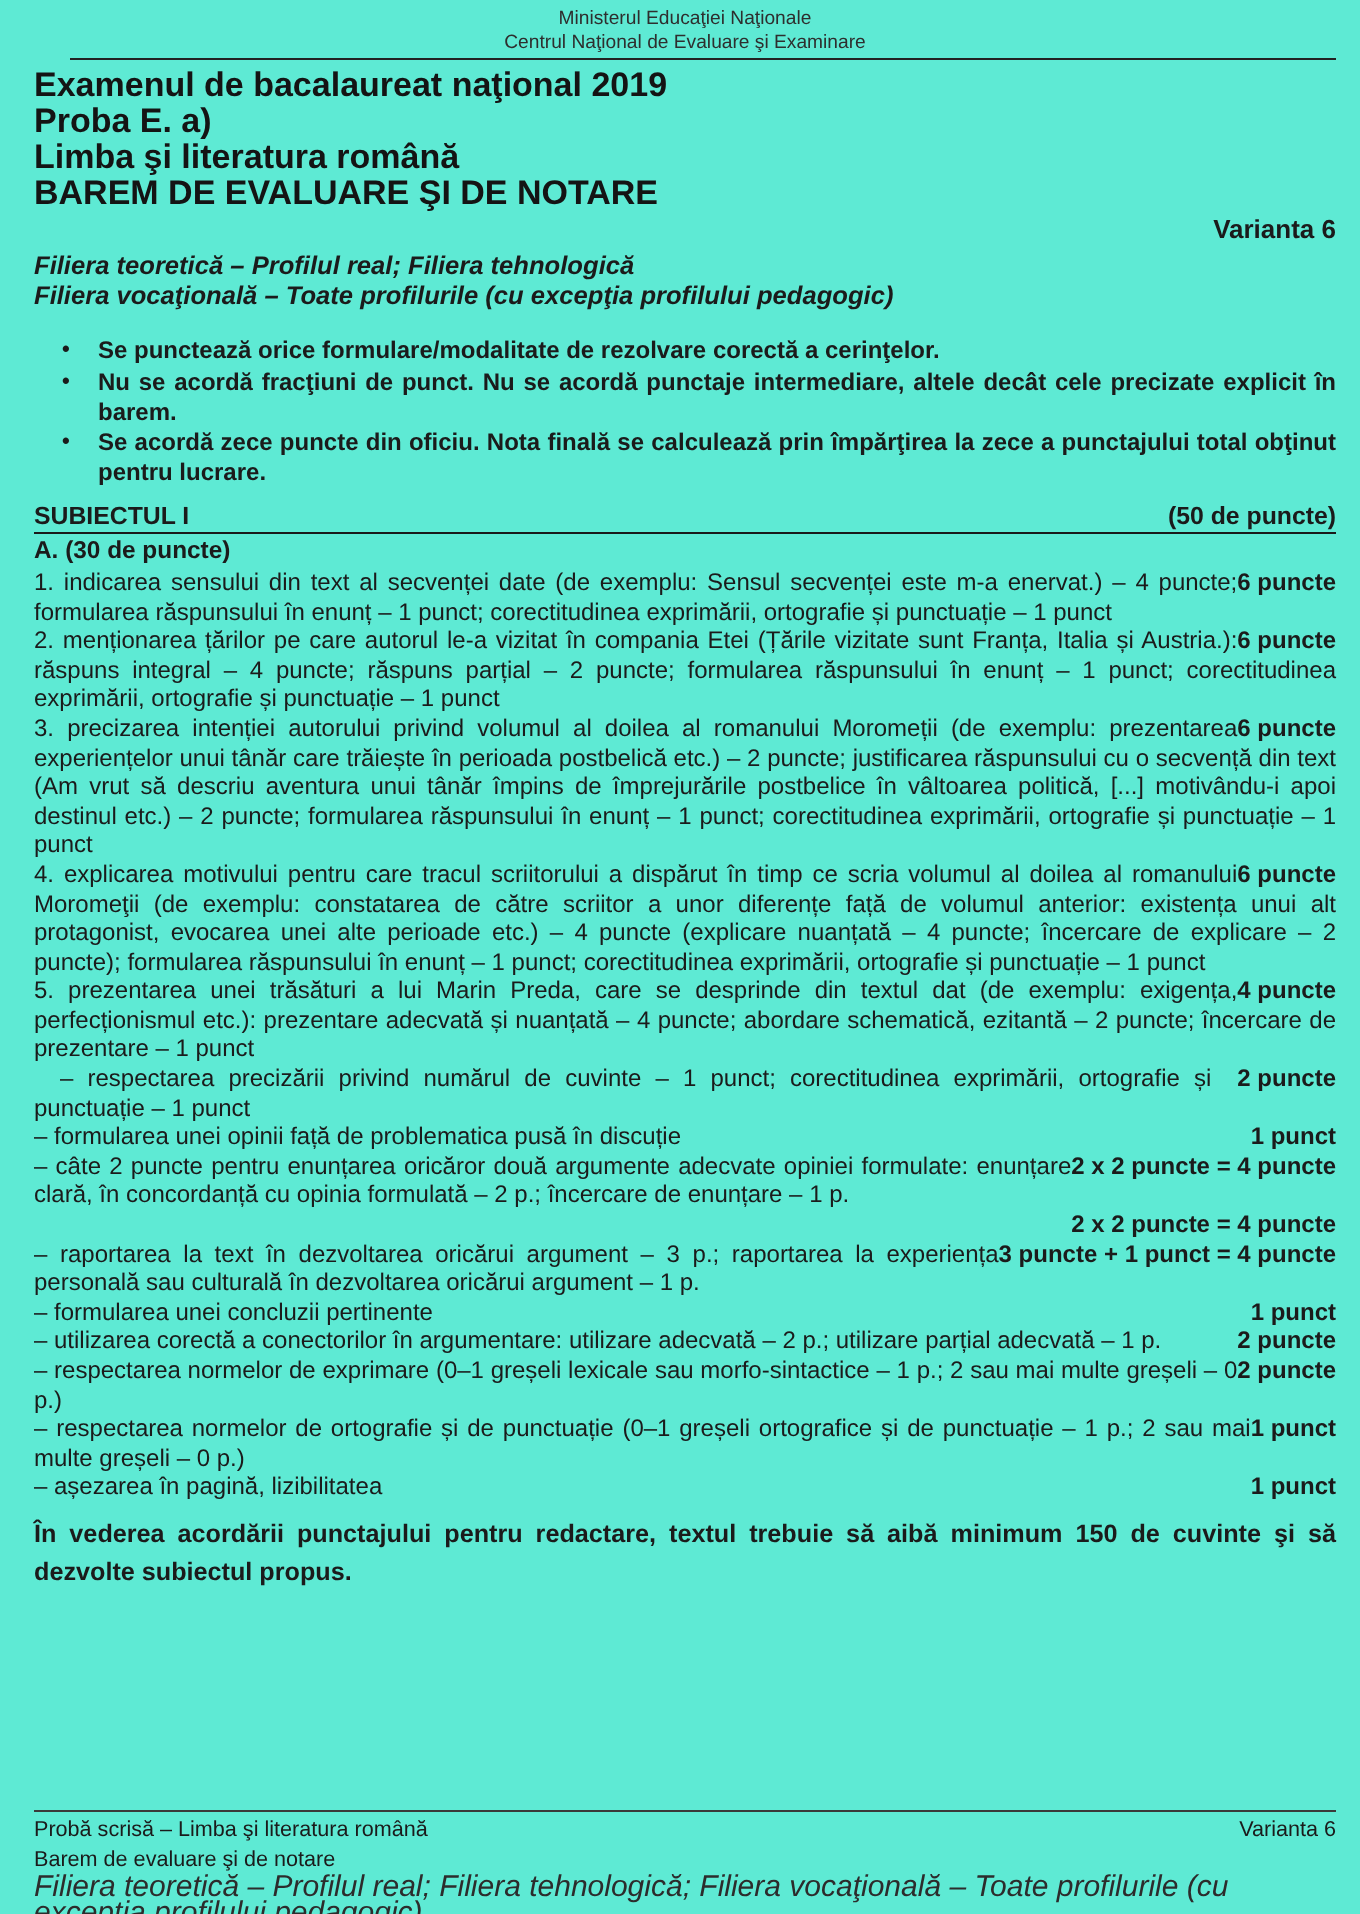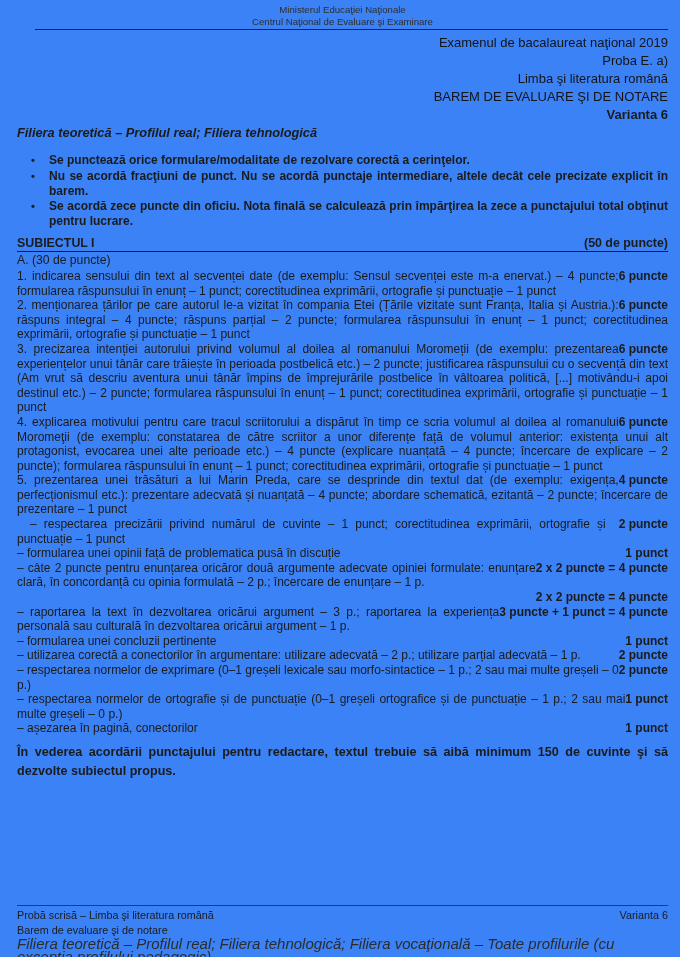--- a/index.html
+++ b/index.html
@@ -4,33 +4,33 @@
 <style>
   html, body {
     margin: 0; padding: 0;
     background: #e8e8e8;
     font-family: "Liberation Sans", sans-serif;
   }
   .page {
     position: relative;
     width: 680px; height: 957px;
     margin: 0;
-    background: #3b82f6;
+    background: #5eead4;
     color: #1b1b1b;
     box-sizing: border-box;
     padding: 4px 12px 0 17px;
     overflow: hidden;
   }
   
   .gov-header { text-align: center; font-size: 9.6px; line-height: 11.5px; color: #2e2e2e; }
   .header-rule { border: none; border-bottom: 1.6px solid #222; margin: 2px 0 0 18px; }
 
   
   .title-block { margin-top: 4px; }
-  .title-line { text-align: right; font-weight: 400; font-size: 13px; line-height: 18px; color: #141414; }
+  .title-line { text-align: left; font-weight: 700; font-size: 17px; line-height: 18px; color: #141414; }
   .variant-line { text-align: right; font-weight: 700; font-size: 13px; line-height: 16px; margin-top: 1px; }
 
   
   .profile-block { margin-top: 2px; }
   .profile-line { font-weight: 700; font-style: italic; font-size: 12.8px; line-height: 15px; }
 
   
   .instructions { list-style: none; margin: 13px 0 0 0; padding: 0; }
   .instructions li {
     position: relative; padding-left: 32px; margin-bottom: 1px;
@@ -41,21 +41,21 @@
   }
 
   
   .subject-row {
     display: flex; justify-content: space-between;
     margin-top: 7px; padding-bottom: 1px;
     border-bottom: 1.6px solid #1a1a1a;
     font-weight: 700; font-size: 12.4px; line-height: 14.5px;
   }
 
-  .section-heading { font-weight: 400; font-size: 12.2px; line-height: 15.5px; margin-top: 1px; }
+  .section-heading { font-weight: 700; font-size: 12.2px; line-height: 15.5px; margin-top: 1px; }
   .section-heading.b { margin-top: 2px; }
 
   
   .item { font-size: 12px; line-height: 14.6px; text-align: justify; }
   .item::after { content: ""; display: table; clear: both; }
   .item.indent { text-indent: 13px; }
   .item .score { float: right; font-weight: 700; }
   .it { }
   .score-line { text-align: right; font-weight: 700; font-size: 12px; line-height: 14.6px; }
 
@@ -89,20 +89,21 @@
   <div class="title-block">
     <div class="title-line">Examenul de bacalaureat naţional 2019</div>
     <div class="title-line">Proba E. a)</div>
     <div class="title-line">Limba şi literatura română</div>
     <div class="title-line">BAREM DE EVALUARE ŞI DE NOTARE</div>
     <div class="variant-line">Varianta 6</div>
   </div>
 
   <div class="profile-block">
     <div class="profile-line">Filiera teoretică – Profilul real; Filiera tehnologică</div>
+    <div class="profile-line">Filiera vocaţională – Toate profilurile (cu excepţia profilului pedagogic)</div>
   </div>
 
   <ul class="instructions">
     <li><span class="bullet-dot">•</span><span>Se punctează orice formulare/modalitate de rezolvare corectă a cerinţelor.</span></li>
     <li><span class="bullet-dot">•</span><span>Nu se acordă fracţiuni de punct. Nu se acordă punctaje intermediare, altele decât cele precizate explicit în barem.</span></li>
     <li><span class="bullet-dot">•</span><span>Se acordă zece puncte din oficiu. Nota finală se calculează prin împărţirea la zece a punctajului total obţinut pentru lucrare.</span></li>
   </ul>
 
   <div class="subject-row">
     <span>SUBIECTUL I</span>
@@ -121,21 +122,21 @@
 
   <div id="section-b-items">
       <div class="item"><span class="score">1 punct</span><span>– formularea unei opinii față de problematica pusă în discuție</span></div>
       <div class="item"><span class="score">2 x 2 puncte = 4 puncte</span><span>– câte 2 puncte pentru enunțarea oricăror două argumente adecvate opiniei formulate: enunțare clară, în concordanță cu opinia formulată – 2 p.; încercare de enunțare – 1 p.</span></div>
       <div class="score-line"><span>2 x 2 puncte = 4 puncte</span></div>
       <div class="item"><span class="score">3 puncte + 1 punct = 4 puncte</span><span>– raportarea la text în dezvoltarea oricărui argument – 3 p.; raportarea la experiența personală sau culturală în dezvoltarea oricărui argument – 1 p.</span></div>
       <div class="item"><span class="score">1 punct</span><span>– formularea unei concluzii pertinente</span></div>
       <div class="item"><span class="score">2 puncte</span><span>– utilizarea corectă a conectorilor în argumentare: utilizare adecvată – 2 p.; utilizare parțial adecvată – 1 p.</span></div>
       <div class="item"><span class="score">2 puncte</span><span>– respectarea normelor de exprimare (0–1 greșeli lexicale sau morfo-sintactice – 1 p.; 2 sau mai multe greșeli – 0 p.)</span></div>
       <div class="item"><span class="score">1 punct</span><span>– respectarea normelor de ortografie și de punctuație (0–1 greșeli ortografice și de punctuație – 1 p.; 2 sau mai multe greșeli – 0 p.)</span></div>
-      <div class="item"><span class="score">1 punct</span><span>– așezarea în pagină, conectorilor</span></div>
+      <div class="item"><span class="score">1 punct</span><span>– așezarea în pagină, lizibilitatea</span></div>
     </div>
 
   <div class="redaction-note">În vederea acordării punctajului pentru redactare, textul trebuie să aibă minimum 150 de cuvinte şi să dezvolte subiectul propus.</div>
 
   <div class="footer">
     <hr class="footer-rule">
     <div class="footer-row1">
       <span>Probă scrisă – Limba şi literatura română</span>
       <span>Varianta 6</span>
     </div>

